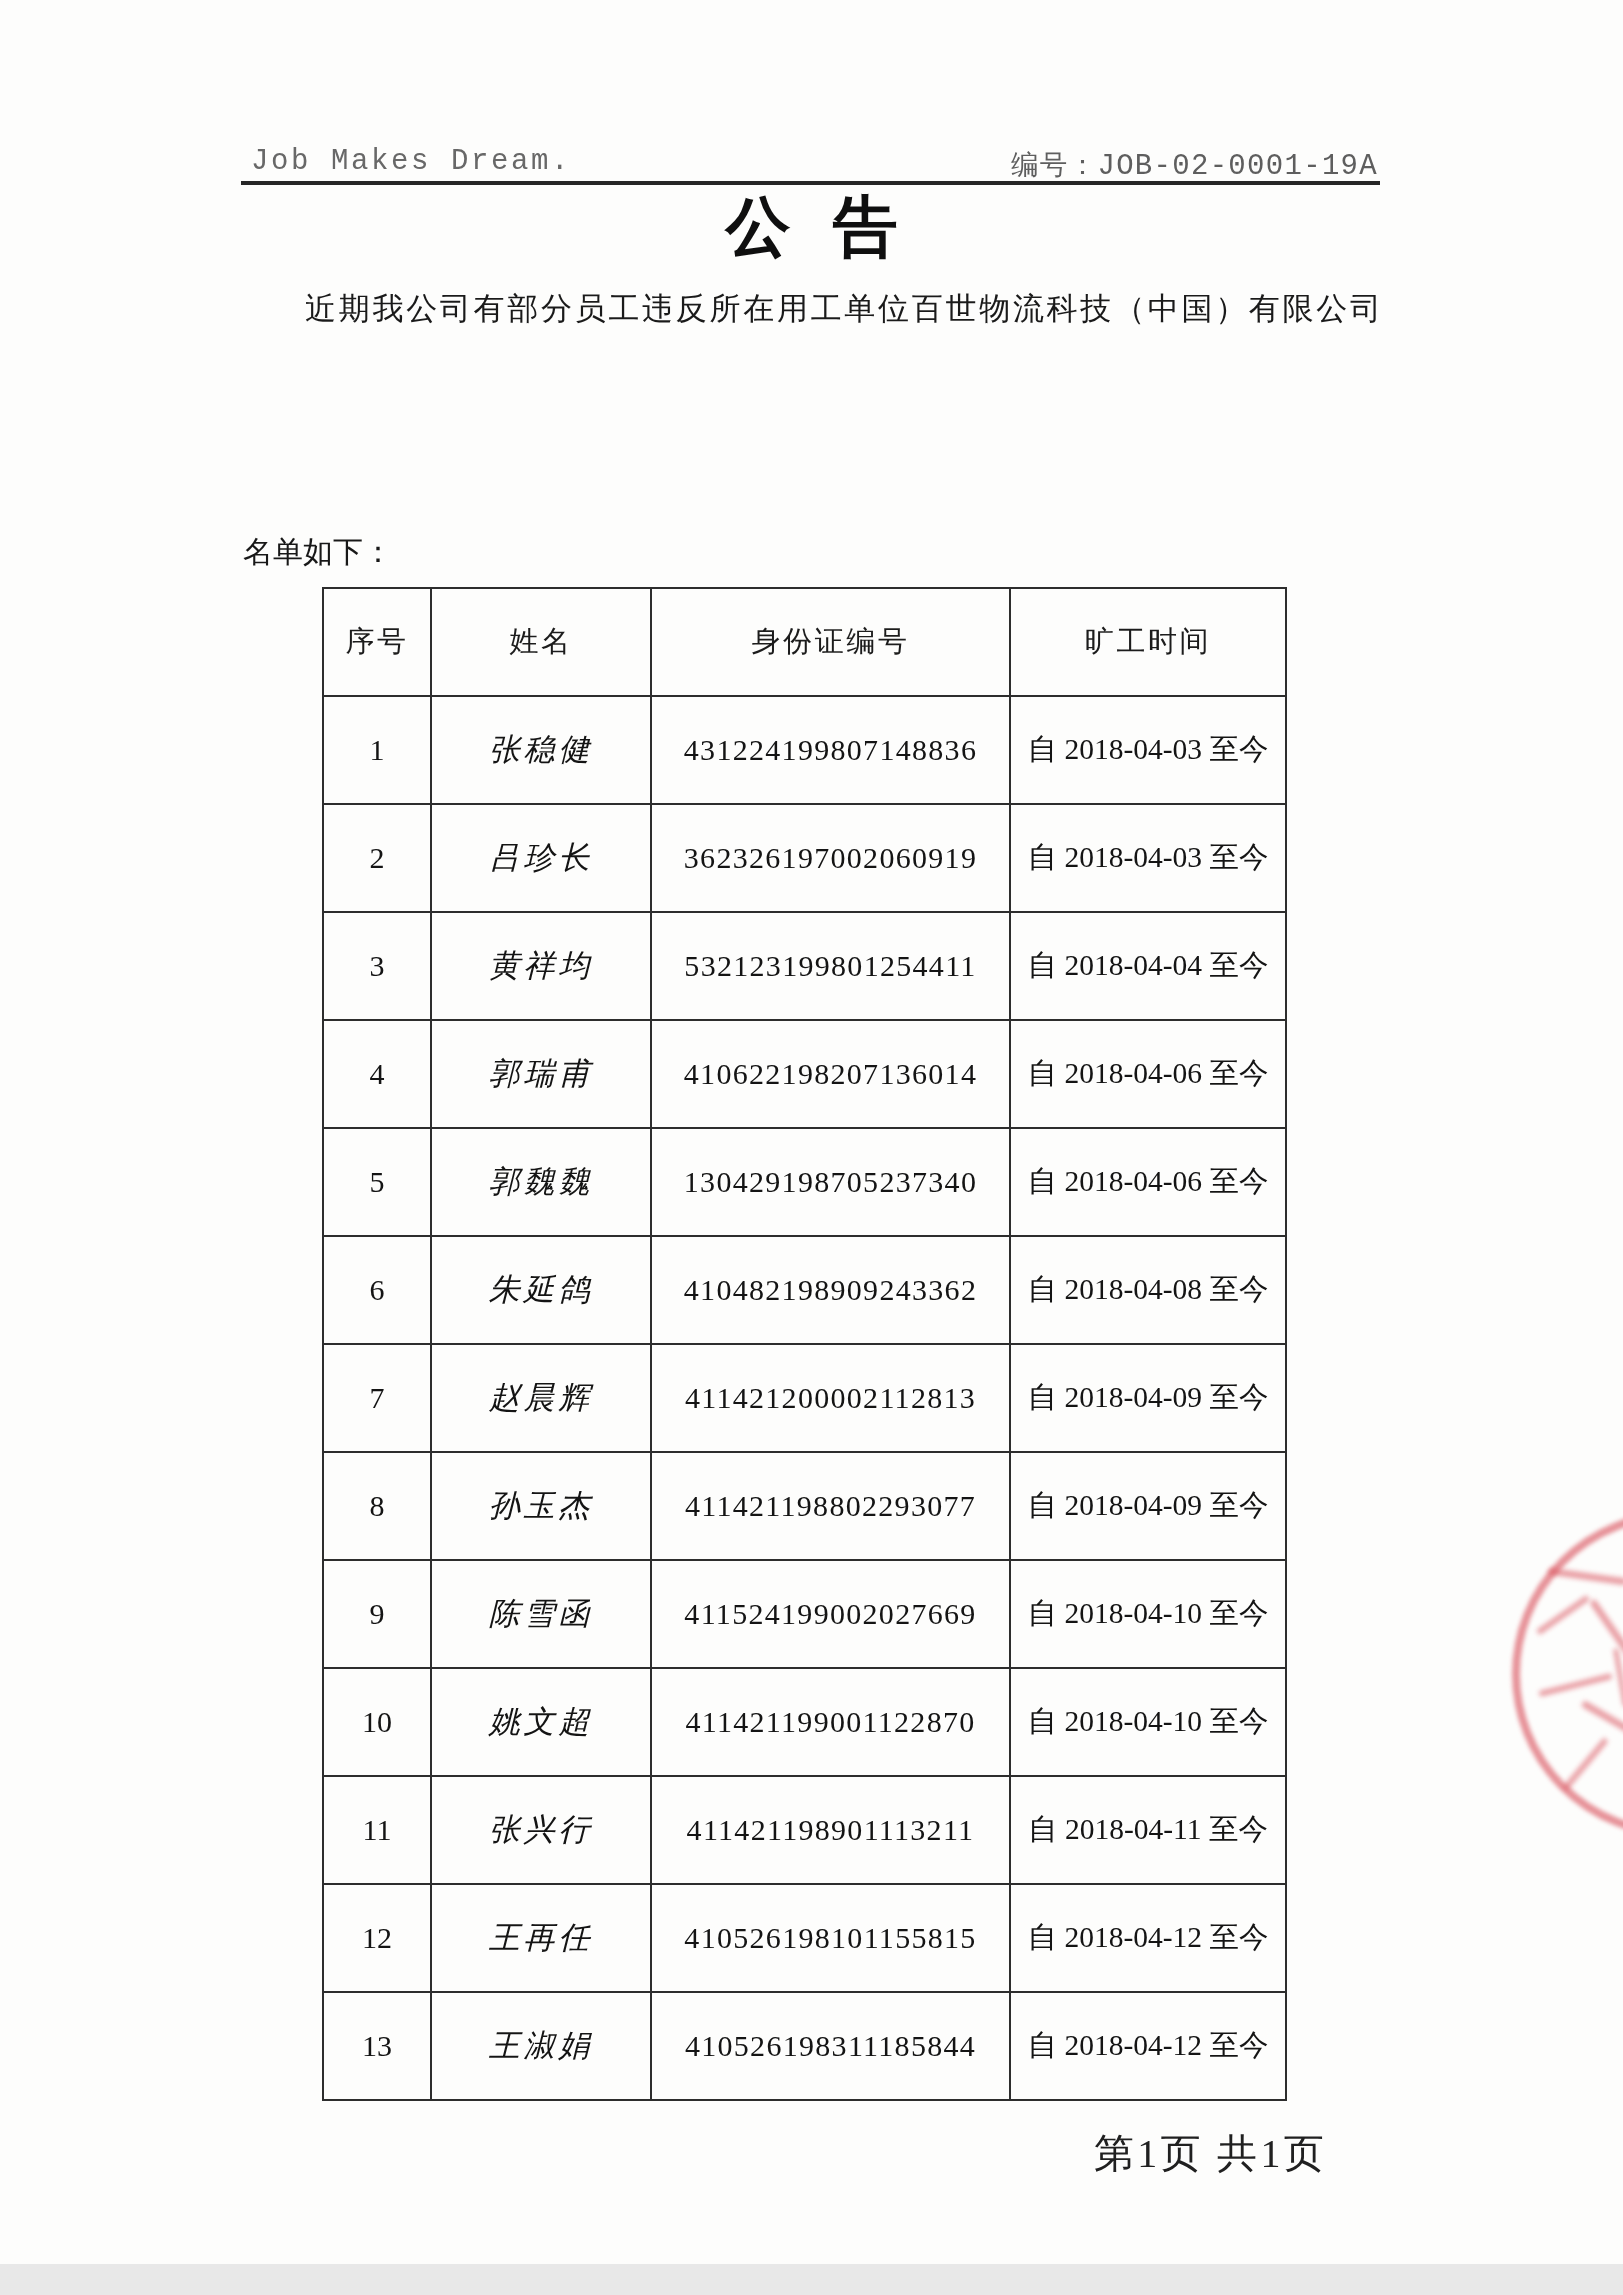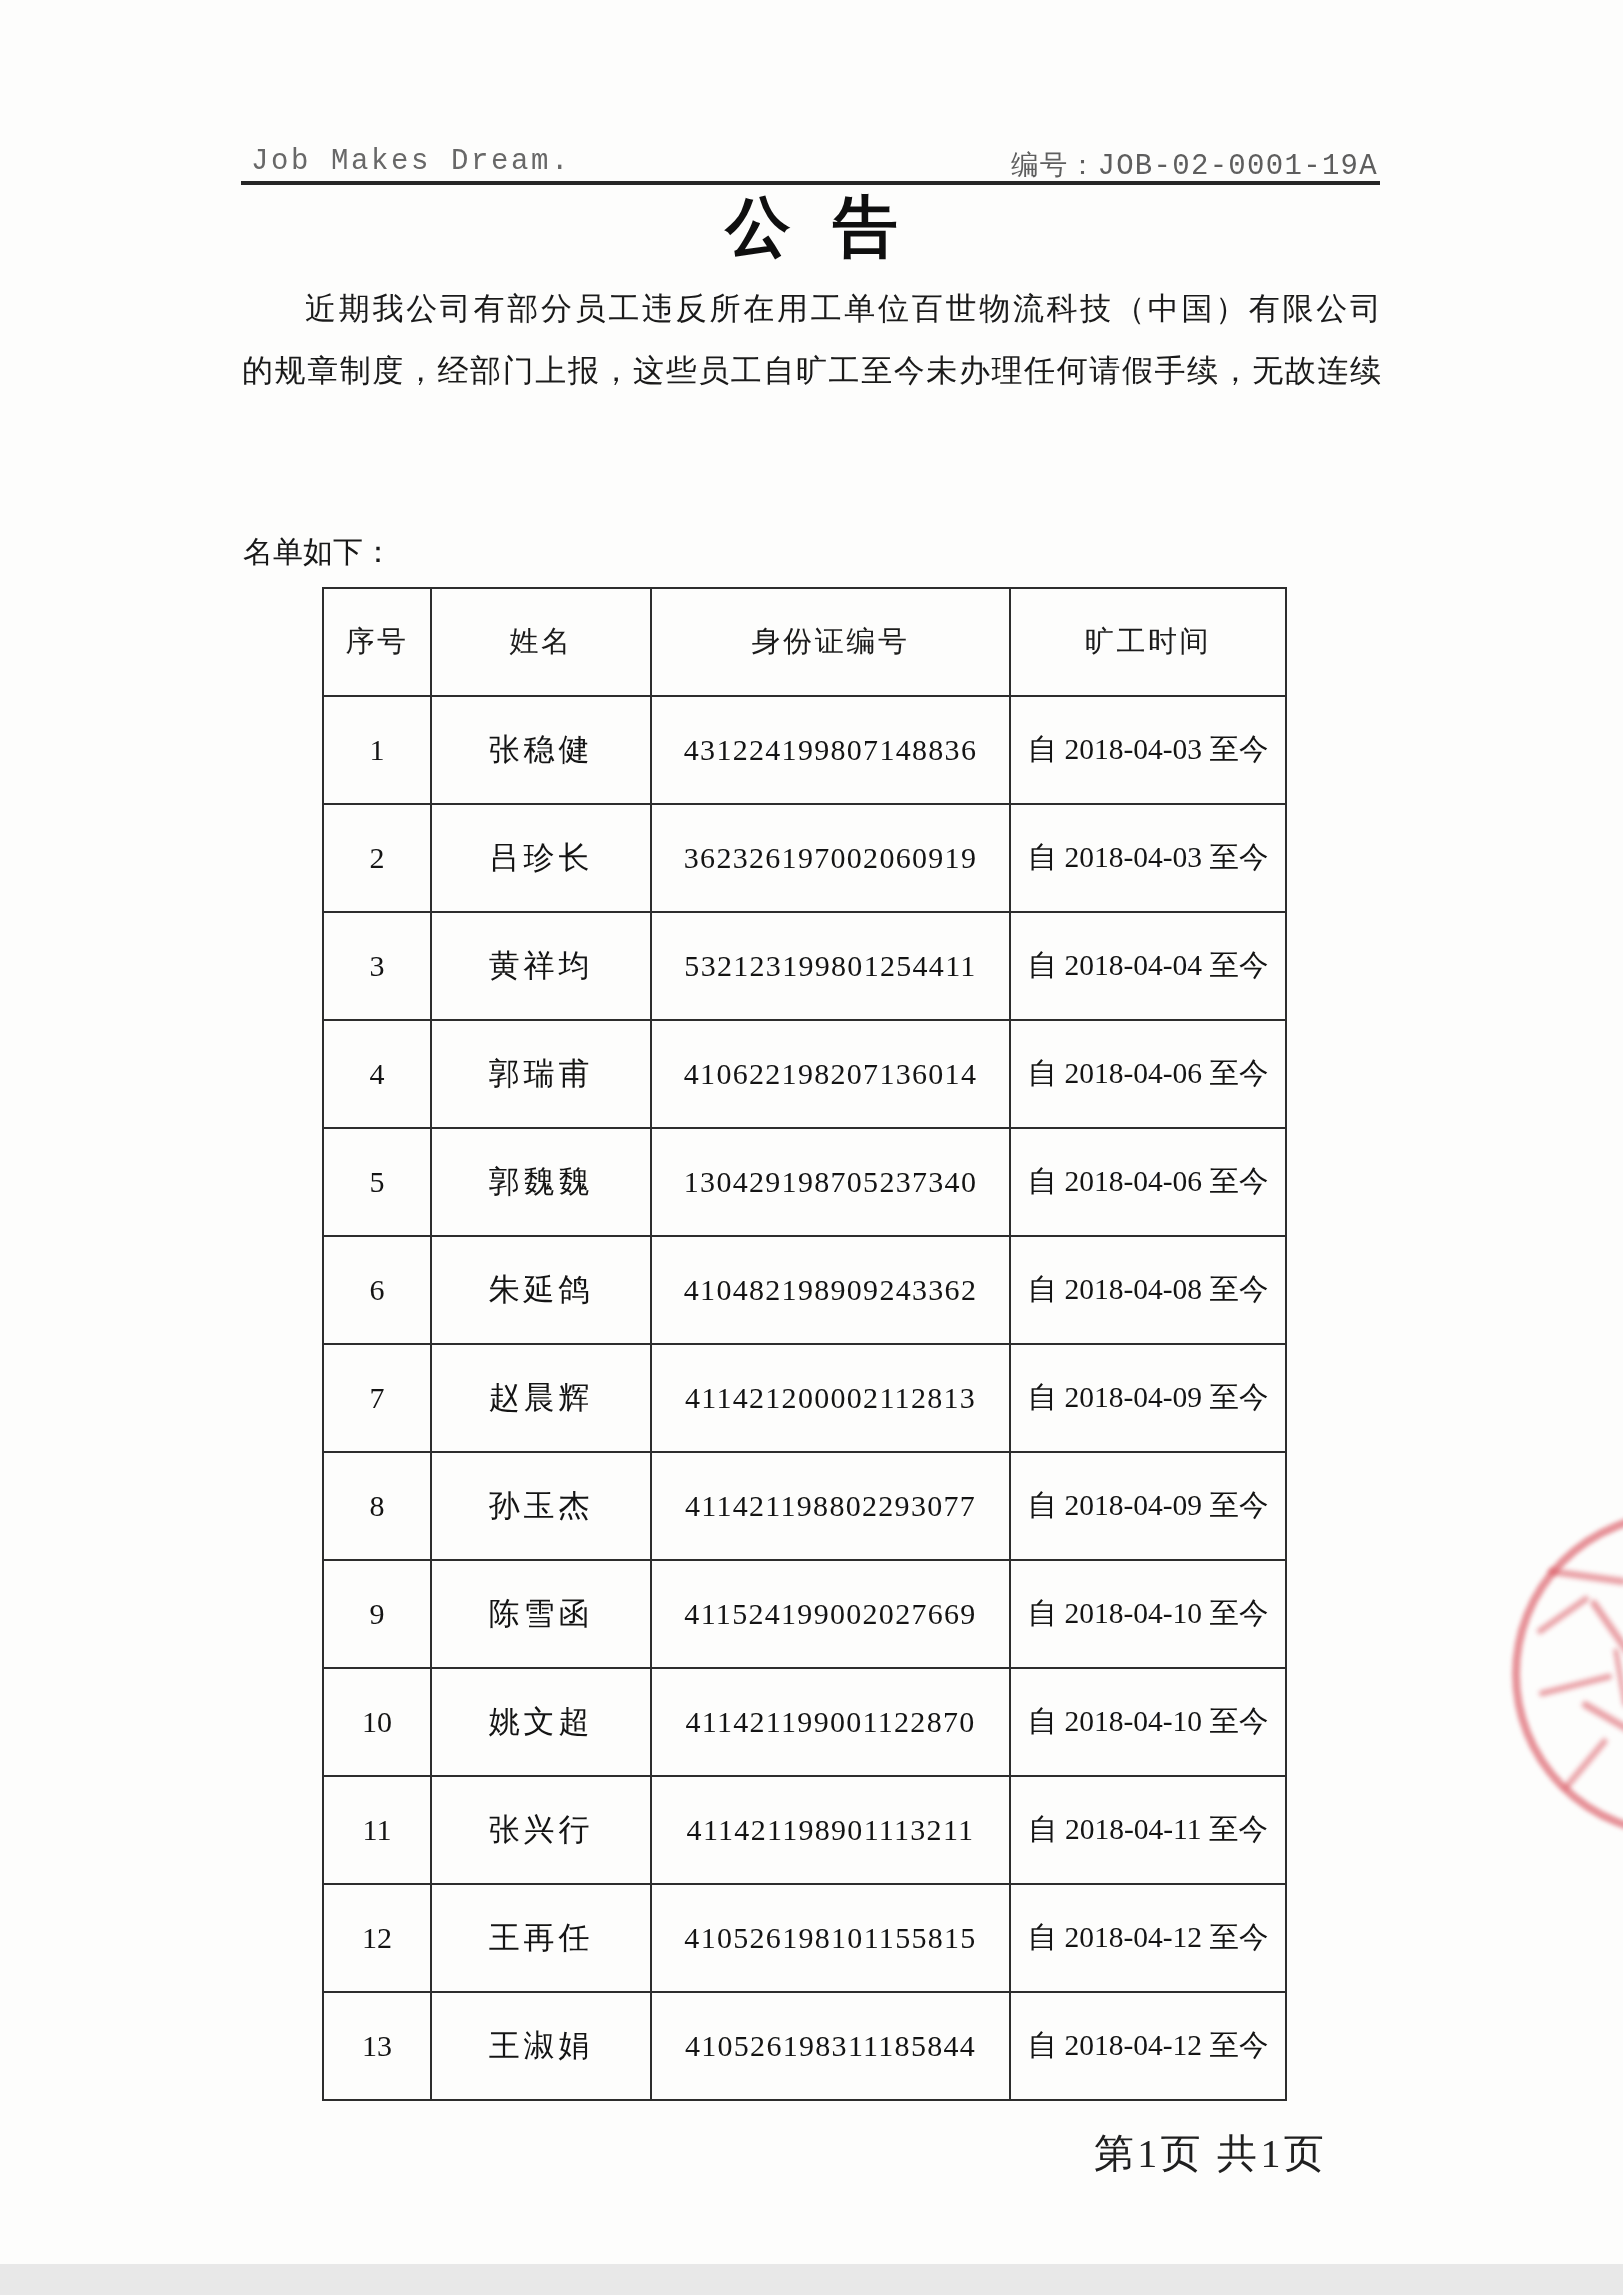--- a/index.html
+++ b/index.html
@@ -60,21 +60,21 @@
     text-align:center;vertical-align:middle;
     padding:16px;overflow:hidden;
   }
   table.roster thead tr{height:108px;}
   table.roster tbody tr{height:108px;}
   table.roster th{
     font-family:"Liberation Sans","DejaVu Sans",sans-serif;
     font-size:29px;font-weight:500;color:#1c1c1c;letter-spacing:2.6px;
   }
   td.c-no{font-size:30px;color:#141414;}
-  td.c-name{font-size:31px;color:#141414;letter-spacing:3.9px;}
+  td.c-name{font-size:31px;color:#141414;letter-spacing:3.9px;font-style:italic;}
   td.c-id{font-size:30px;color:#141414;letter-spacing:1.3px;}
   td.c-period{font-size:29.5px;color:#141414;}
   .footer{
     position:absolute;right:296px;top:2126px;
     font-size:40px;letter-spacing:3.3px;color:#202020;
   }
   
   .stamp{position:absolute;left:1512px;top:1511px;width:327px;height:327px;pointer-events:none;}
   .stamp-ring{
     position:absolute;left:0;top:0;width:310px;height:310px;
@@ -101,21 +101,20 @@
   <div class="hdr-left">Job Makes Dream.</div>
 
   <div class="hdr-right"><span>编号：</span><span class="code">JOB-02-0001-19A</span></div>
 
   <div class="rule"></div>
 
   <h1 class="title">公 告</h1>
 
   <div class="para">
       <div class="para-line indent">近期我公司有部分员工违反所在用工单位百世物流科技（中国）有限公司</div>
-      <div class="para-line">的规章制度，经部门上报，这些员工自旷工至今未办理任何请假手续，无故连续</div>
     </div>
 
   <div class="intro">名单如下：</div>
 
   <table class="roster">
     <colgroup>
         <col style="width: 108px;">
         <col style="width: 220px;">
         <col style="width: 359px;">
         <col style="width: 276px;">

